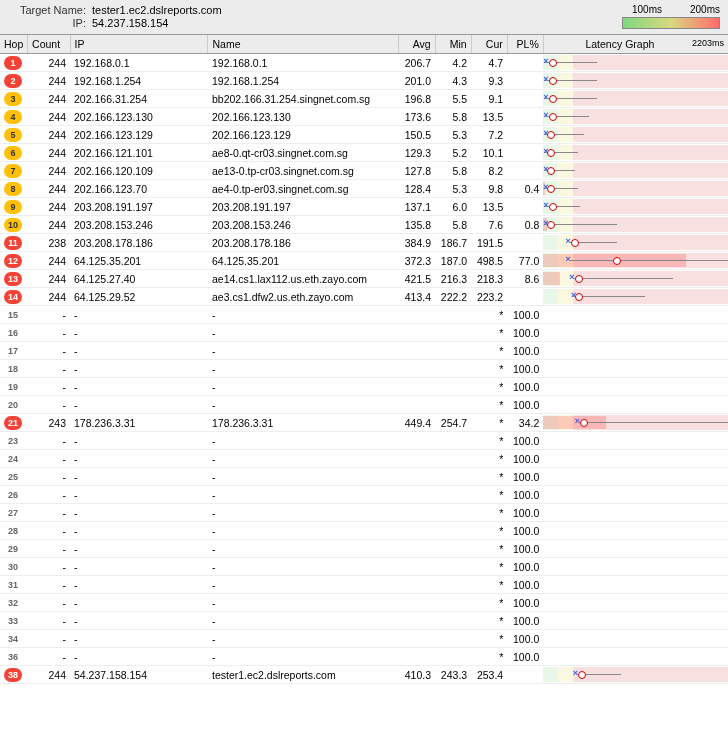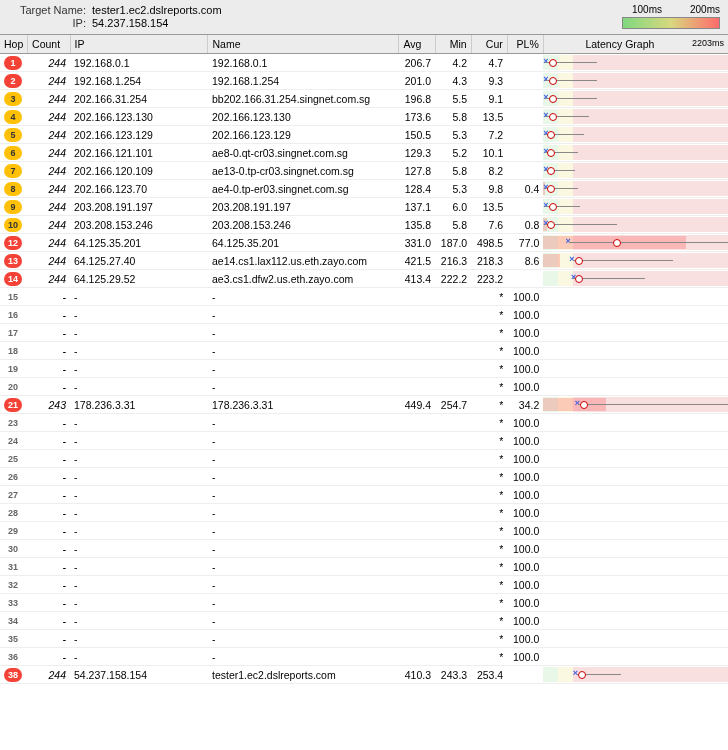--- a/index.html
+++ b/index.html
@@ -8,21 +8,21 @@
   .hdr-lbl{width:80px;text-align:right;color:#333;padding-right:6px;}
   .hdr-val{font-weight:400;}
   .scale{position:absolute;right:8px;top:4px;text-align:right;}
   .scale-lbls{display:flex;gap:28px;justify-content:flex-end;font-size:10px;margin-bottom:2px;}
   .scale-bar{width:96px;height:10px;background:linear-gradient(to right,#7fd87f 0%,#d8d87f 50%,#ff6b6b 100%);border:1px solid #888;}
   table{width:100%;border-collapse:collapse;table-layout:fixed;}
   th{background:#ececec;border-bottom:1px solid #999;border-right:1px solid #ccc;font-weight:400;padding:3px 4px;text-align:left;font-size:10.5px;}
   th:last-child{border-right:none;}
   td{border-bottom:1px solid #eee;padding:1px 4px;height:15px;font-size:10.5px;white-space:nowrap;overflow:hidden;}
   .col-hop{width:26px;}
-  .col-count{width:40px;text-align:right;font-style:italic;}
+  .col-count{width:40px;text-align:right;}
   .col-ip{width:130px;}
   .col-name{width:180px;}
   .col-avg,.col-min,.col-cur,.col-pl{width:34px;text-align:right;}
   .col-graph{width:174px;position:relative;padding:0;}
   .hop-badge{display:inline-flex;width:18px;height:14px;border-radius:9px;justify-content:center;align-items:center;color:#fff;font-size:9px;font-weight:bold;}
   .b-yellow{background:#ffc107;color:#333;}
   .b-red{background:#f44336;}
   .b-nostat{color:#666;background:transparent;}
   .graph-cell{position:relative;height:15px;}
   .graph-bg{position:absolute;inset:0;background:linear-gradient(to right,#e8f7e8 0 8%,#faf8e0 8% 16%,#f9e0e0 16% 100%);}
@@ -65,21 +65,21 @@
       <col class="col-cur">
       <col class="col-pl">
       <col class="col-graph">
     </colgroup>
   <thead>
       <tr>
     <th>Hop</th>
     <th style="text-align:left">Count</th>
     <th>IP</th>
     <th>Name</th>
-    <th style="text-align:left">Avg</th>
+    <th style="text-align:right">Avg</th>
     <th style="text-align:right">Min</th>
     <th style="text-align:right">Cur</th>
     <th style="text-align:right">PL%</th>
     <th style="text-align:center"><span>Latency Graph</span><span style="float:right;font-size:9px">2203ms</span></th>
   </tr>
     </thead>
   <tbody id="hops-body">
       <tr class="stat">
         <td class="col-hop"><span class="hop-badge b-red">1</span></td>
         <td class="col-count">244</td>
@@ -256,25 +256,43 @@
           <div class="graph-cell">
             <div class="graph-bg"></div>
             <div class="gplfill" style="left:0;width:2%"></div>
             <span class="gx" style="left:0%">×</span>
             <div class="gbar" style="left:1%;width:39%"></div>
             <div class="gdot" style="left:2%"></div>
           </div>
         </td>
       </tr>
       <tr class="stat">
+        <td class="col-hop"><span class="hop-badge b-red">11</span></td>
+        <td class="col-count">238</td>
+        <td class="col-ip">203.208.178.186</td>
+        <td class="col-name">203.208.178.186</td>
+        <td class="col-avg">384.9</td>
+        <td class="col-min">186.7</td>
+        <td class="col-cur">191.5</td>
+        <td class="col-pl"></td>
+        <td class="col-graph">
+          <div class="graph-cell">
+            <div class="graph-bg"></div>
+            <span class="gx" style="left:12%">×</span>
+            <div class="gbar" style="left:14%;width:26%"></div>
+            <div class="gdot" style="left:15%"></div>
+          </div>
+        </td>
+      </tr>
+      <tr class="stat">
         <td class="col-hop"><span class="hop-badge b-red">12</span></td>
         <td class="col-count">244</td>
         <td class="col-ip">64.125.35.201</td>
         <td class="col-name">64.125.35.201</td>
-        <td class="col-avg">331.0</td>
+        <td class="col-avg">372.3</td>
         <td class="col-min">187.0</td>
         <td class="col-cur">498.5</td>
         <td class="col-pl">77.0</td>
         <td class="col-graph">
           <div class="graph-cell">
             <div class="graph-bg"></div>
             <div class="gplfill" style="left:0;width:77%"></div>
             <span class="gx" style="left:12%">×</span>
             <div class="gbar" style="left:14%;width:86%"></div>
             <div class="gdot" style="left:38%"></div>
@@ -601,35 +619,20 @@
         <td class="col-min"></td>
         <td class="col-cur">*</td>
         <td class="col-pl">100.0</td>
         <td class="col-graph">
           <div class="graph-cell">
             <div class="graph-bg nostat"></div>
           </div>
         </td>
       </tr>
       <tr class="stat">
-        <td class="col-hop"><span class="hop-badge b-nostat">35</span></td>
-        <td class="col-count">-</td>
-        <td class="col-ip">-</td>
-        <td class="col-name">-</td>
-        <td class="col-avg"></td>
-        <td class="col-min"></td>
-        <td class="col-cur">*</td>
-        <td class="col-pl">100.0</td>
-        <td class="col-graph">
-          <div class="graph-cell">
-            <div class="graph-bg nostat"></div>
-          </div>
-        </td>
-      </tr>
-      <tr class="stat">
         <td class="col-hop"><span class="hop-badge b-nostat">36</span></td>
         <td class="col-count">-</td>
         <td class="col-ip">-</td>
         <td class="col-name">-</td>
         <td class="col-avg"></td>
         <td class="col-min"></td>
         <td class="col-cur">*</td>
         <td class="col-pl">100.0</td>
         <td class="col-graph">
           <div class="graph-cell">

